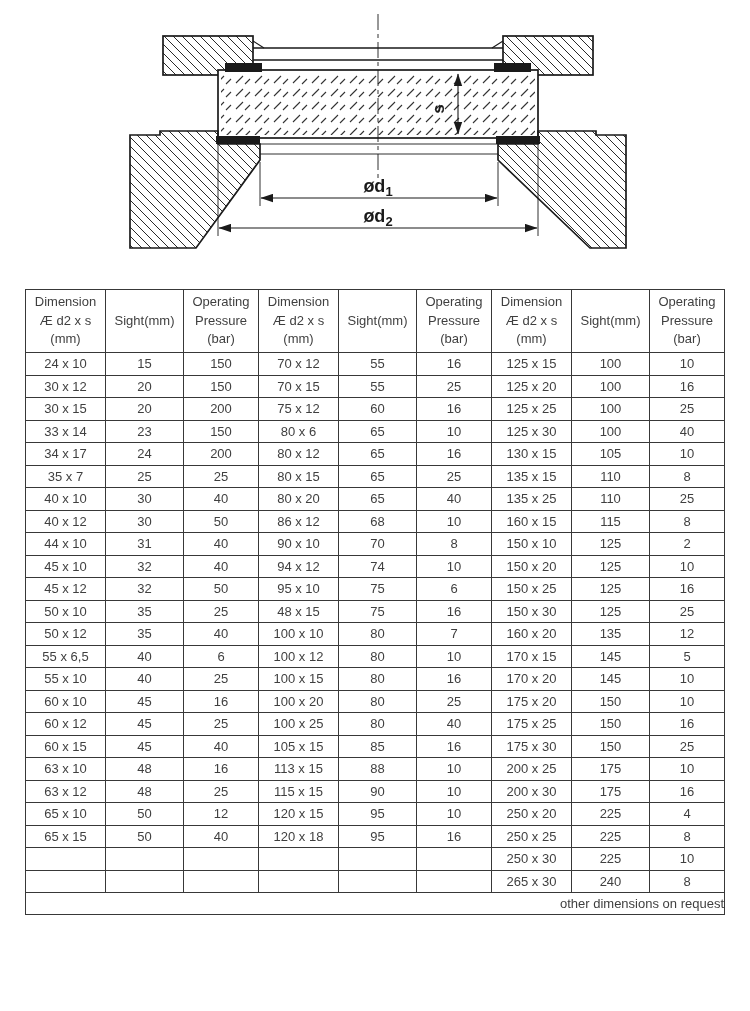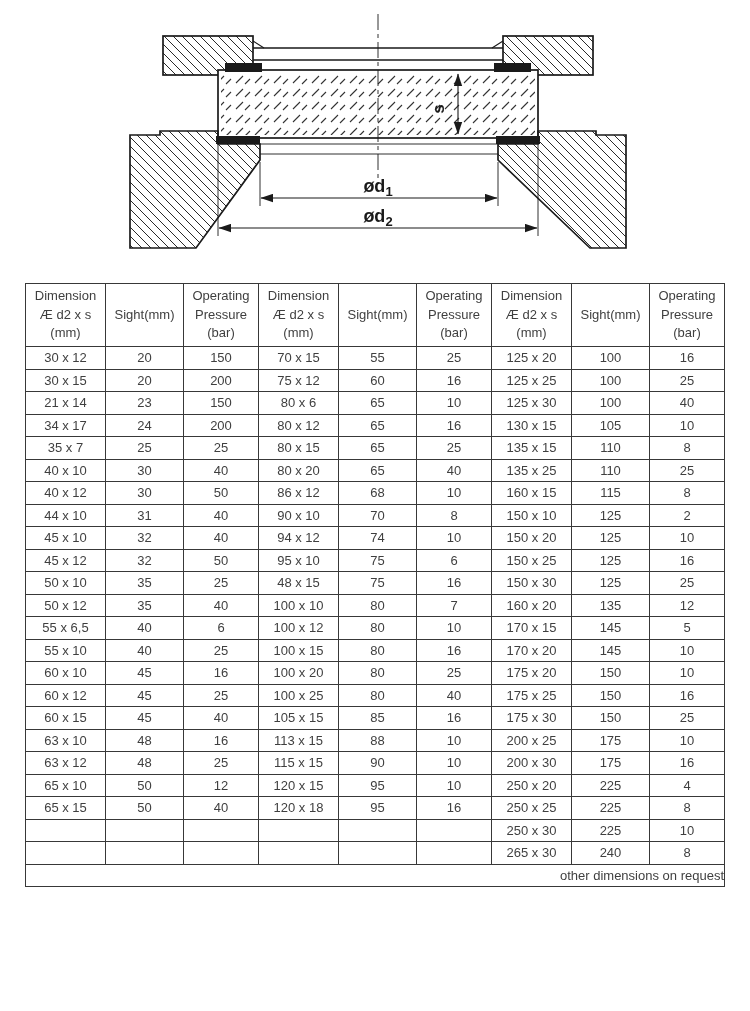--- a/index.html
+++ b/index.html
@@ -2,21 +2,21 @@
 <html><head>
 <meta charset="utf-8">
 <style>
   html,body{margin:0;padding:0;background:#ffffff;}
   .page{
     position:relative;width:750px;height:1011px;background:#ffffff;
     font-family:"Liberation Sans","DejaVu Sans",sans-serif;overflow:hidden;
   }
   .diagram{position:absolute;left:100px;top:8px;}
   table.dims{
-    position:absolute;left:25px;top:283px;width:700px;
+    position:absolute;left:25px;top:289px;width:700px;
     border-collapse:collapse;table-layout:fixed;
     color:#3f3f3f;font-size:13px;
   }
   table.dims th, table.dims td{
     border:1px solid #383838;text-align:center;vertical-align:middle;
     padding:0;font-weight:normal;overflow:hidden;white-space:nowrap;
   }
   table.dims thead th{height:60px;line-height:1.42;padding:1px 0;}
   table.dims tbody tr{height:22.5px;}
   table.dims tfoot td{height:21px;text-align:right;padding-left:4px;}
@@ -137,20 +137,31 @@
         </th>
         <th>
           <div>Operating</div>
           <div>Pressure</div>
           <div>(bar)</div>
         </th>
       </tr>
     </thead>
     <tbody>
         <tr>
+          <td>24 x 10</td>
+          <td>15</td>
+          <td>150</td>
+          <td>70 x 12</td>
+          <td>55</td>
+          <td>16</td>
+          <td>125 x 15</td>
+          <td>100</td>
+          <td>10</td>
+        </tr>
+        <tr>
           <td>30 x 12</td>
           <td>20</td>
           <td>150</td>
           <td>70 x 15</td>
           <td>55</td>
           <td>25</td>
           <td>125 x 20</td>
           <td>100</td>
           <td>16</td>
         </tr>
@@ -159,21 +170,21 @@
           <td>20</td>
           <td>200</td>
           <td>75 x 12</td>
           <td>60</td>
           <td>16</td>
           <td>125 x 25</td>
           <td>100</td>
           <td>25</td>
         </tr>
         <tr>
-          <td>21 x 14</td>
+          <td>33 x 14</td>
           <td>23</td>
           <td>150</td>
           <td>80 x 6</td>
           <td>65</td>
           <td>10</td>
           <td>125 x 30</td>
           <td>100</td>
           <td>40</td>
         </tr>
         <tr>

